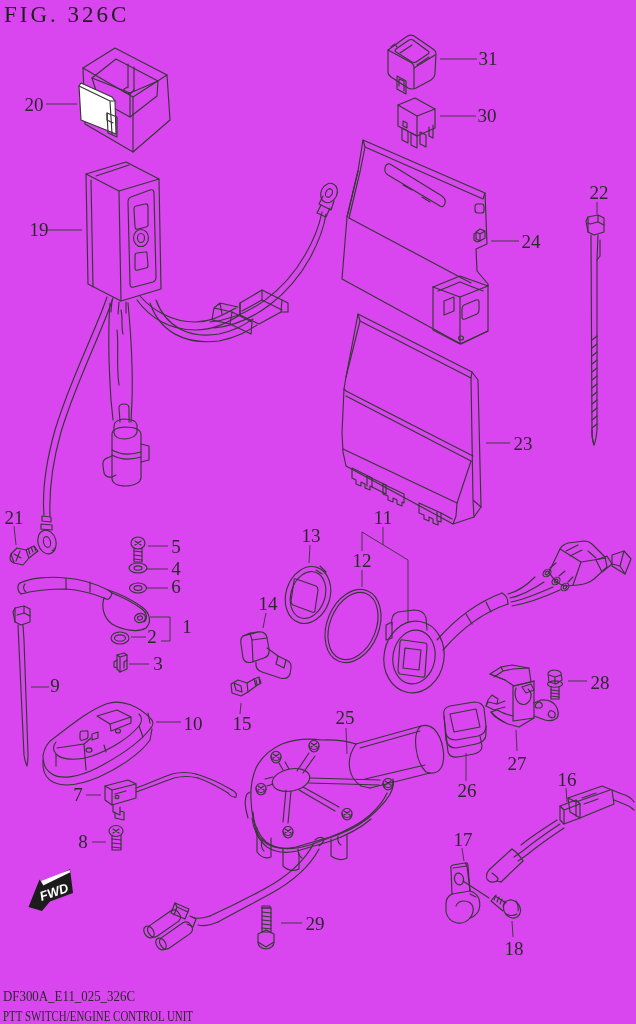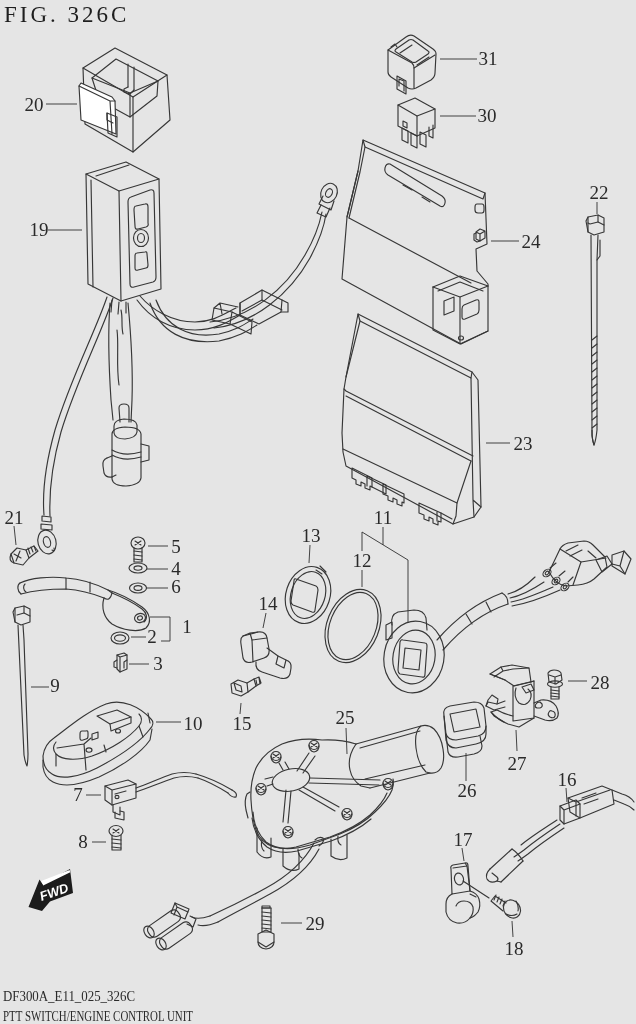--- a/index.html
+++ b/index.html
@@ -1,16 +1,16 @@
 <!DOCTYPE html>
 <html><head>
 <meta charset="utf-8">
 <style>
 html,body{margin:0;padding:0;background:#fff;}
-#page{position:relative;width:636px;height:1024px;background:#e5e5e5;overflow:hidden;}
+#page{position:relative;width:636px;height:1024px;background:#d946ef;overflow:hidden;}
 svg{display:block;}
 .ln{fill:none;stroke:#373737;stroke-width:1.15;stroke-linecap:round;stroke-linejoin:round;}
 .thin{fill:none;stroke:#3a3a3a;stroke-width:0.95;}
 .lbl{font-family:"Liberation Serif",serif;font-size:19px;fill:#2a2a2a;}
 </style>
 </head>
 <body>
 <div id="page">
 <svg width="636" height="1024" viewBox="0 0 636 1024">
 

